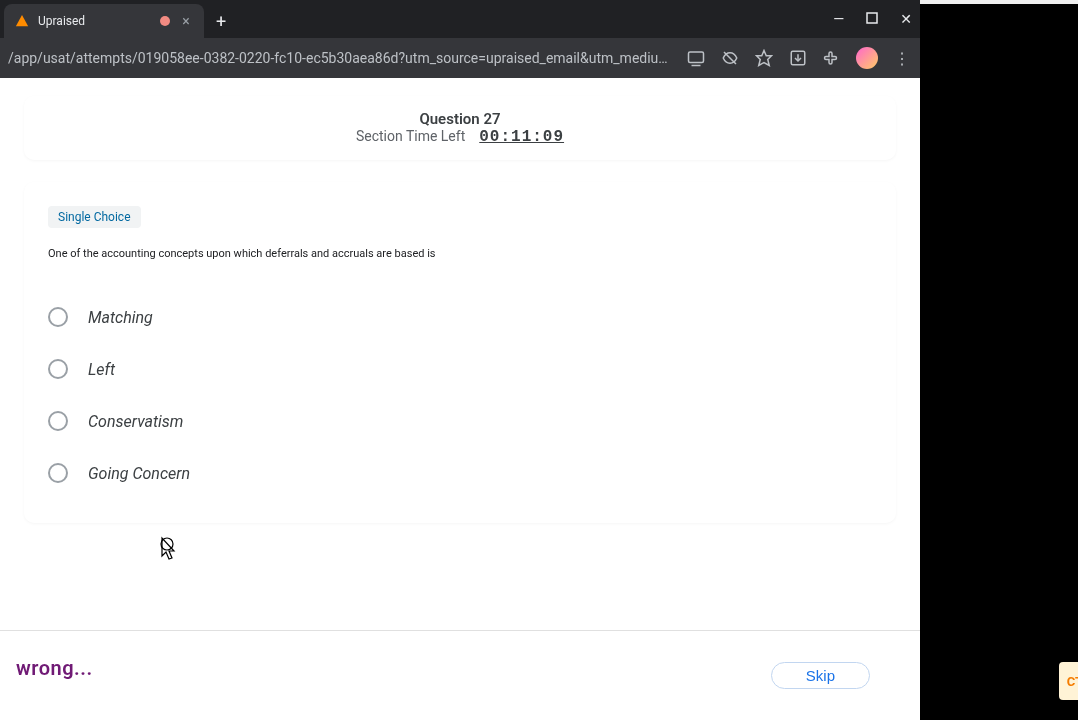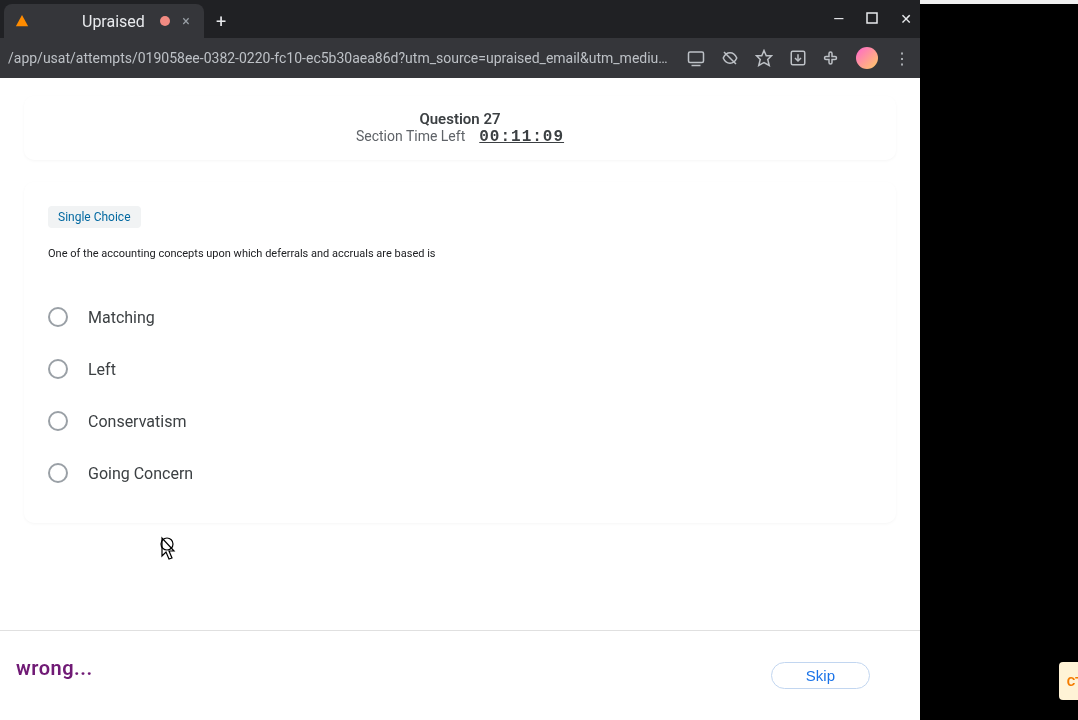--- a/index.html
+++ b/index.html
@@ -39,25 +39,24 @@
   .tab-favicon {
     width: 16px;
     height: 16px;
     display: flex;
     align-items: center;
     justify-content: center;
     color: #ff8c00;
   }
   .tab-title {
     color: #e8eaed;
-    font-size: 16px;
+    font-size: 12px;
     flex: 1;
     white-space: nowrap;
     overflow: hidden;
-    margin-left: 44px;
   }
   .tab-rec {
     width: 10px; height: 10px; border-radius: 50%;
     background: #f28b82;
   }
   .tab-close {
     color: #9aa0a6;
     font-size: 14px;
     width: 16px; height: 16px;
     display:flex; align-items:center; justify-content:center;
@@ -169,20 +168,21 @@
     color: #202124;
     margin-bottom: 30px;
     line-height: 1.4;
   }
   .option-row {
     display: flex;
     align-items: center;
     gap: 20px;
     padding: 16px 0;
     cursor: pointer;
+    font-style: italic;
   }
   .radio-circle {
     width: 20px;
     height: 20px;
     border: 2px solid #9aa0a6;
     border-radius: 50%;
     flex-shrink: 0;
   }
   .option-label {
     font-size: 16px;

